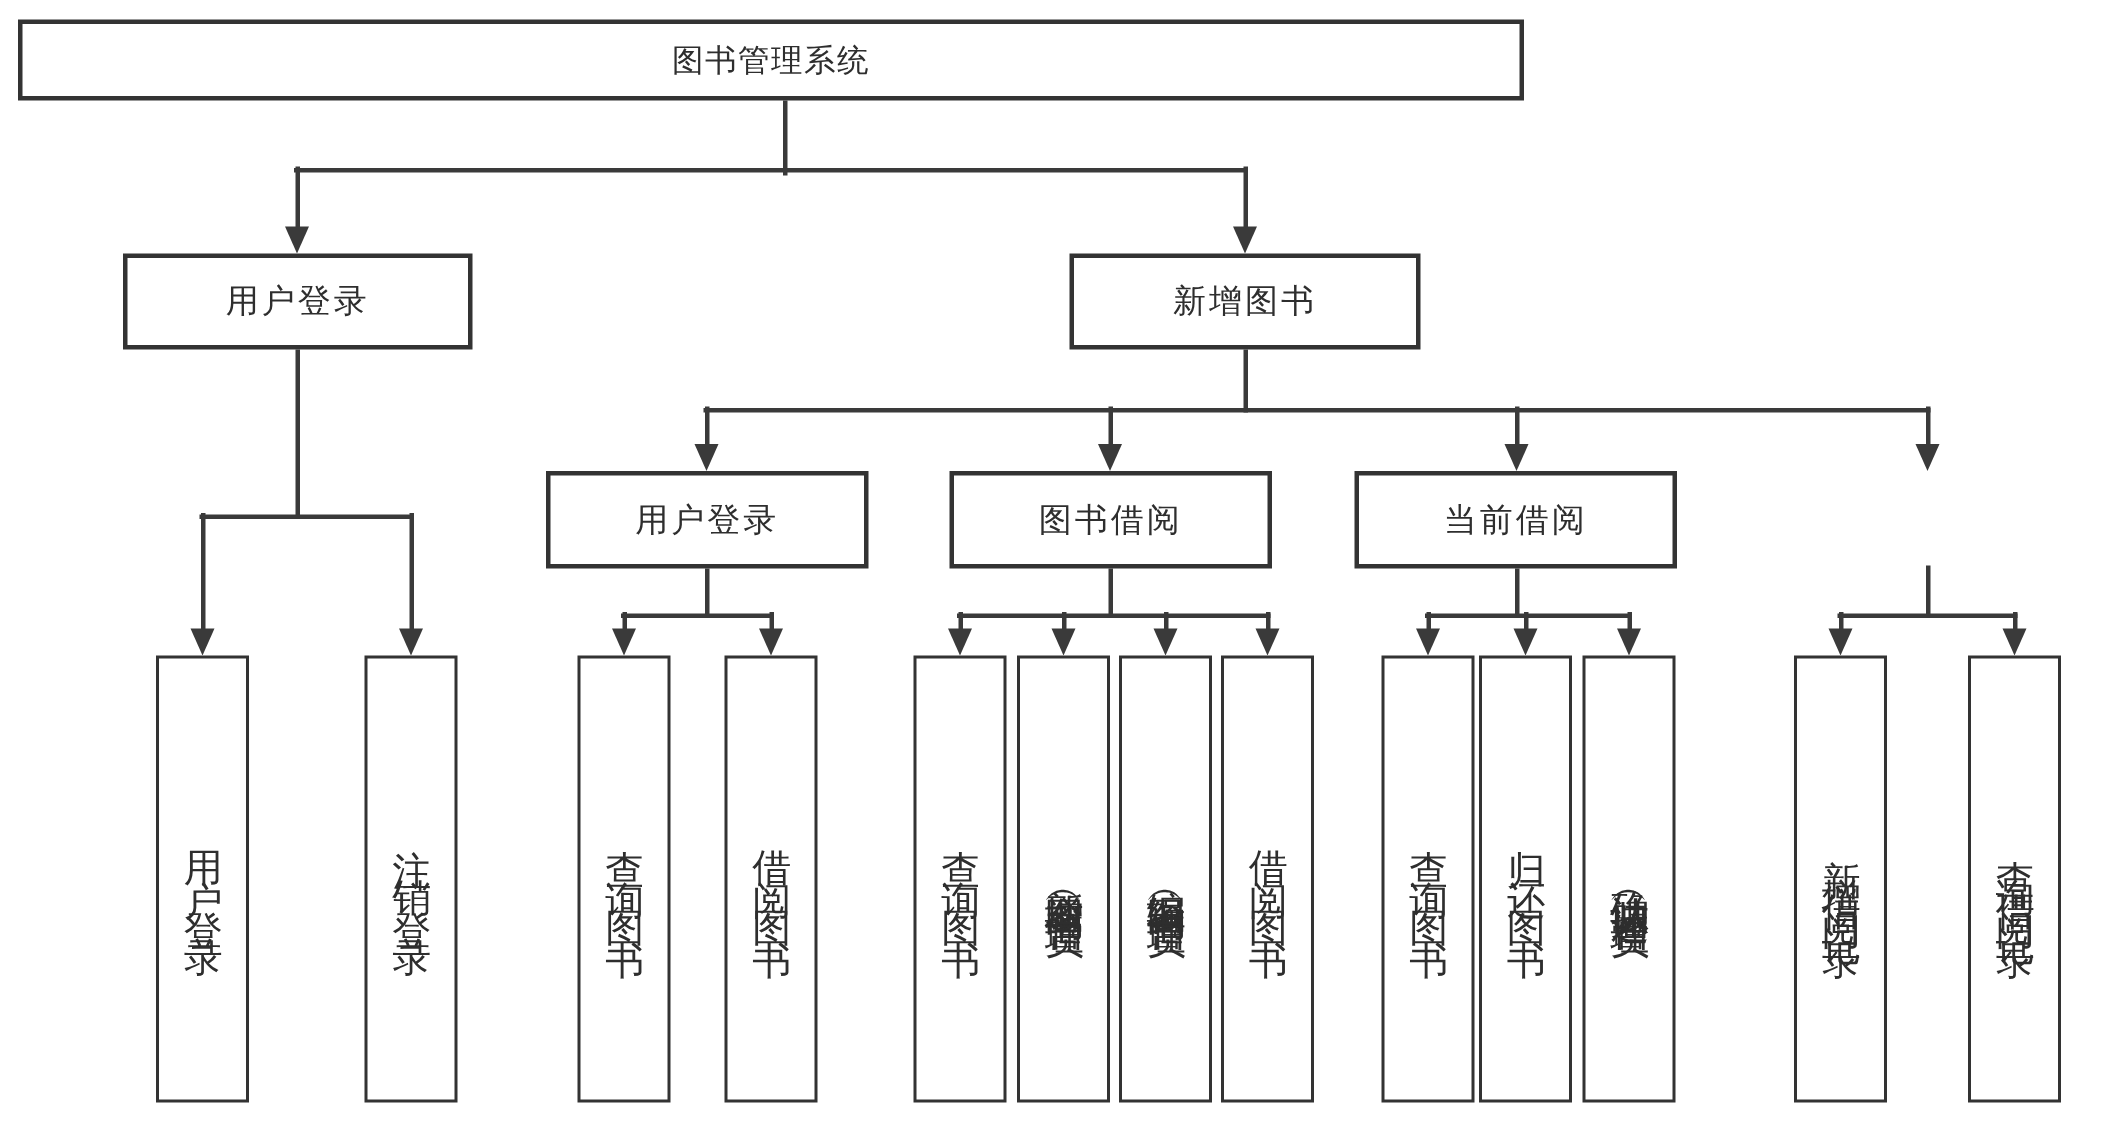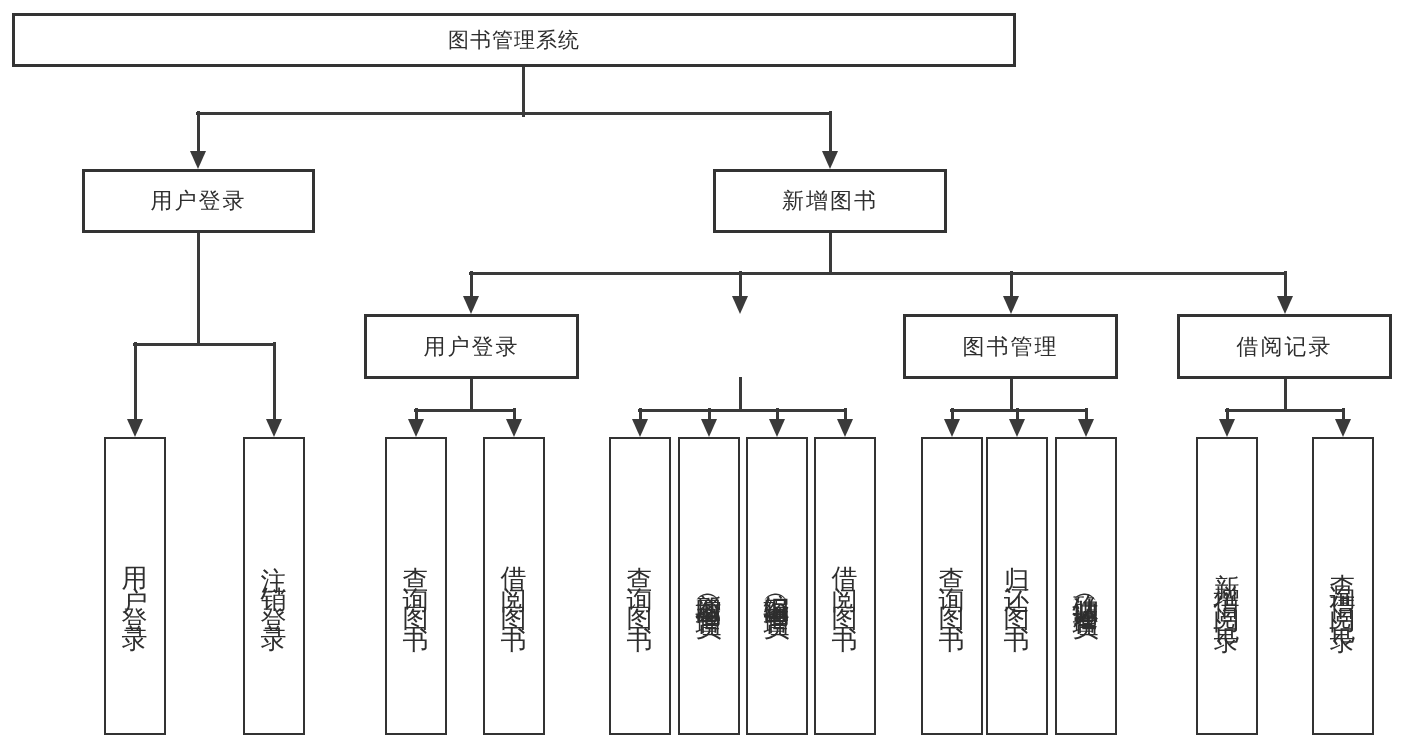--- a/index.html
+++ b/index.html
@@ -94,25 +94,25 @@
     </div>
     <div class="node " style="left: 82px; top: 169px; width: 233px; height: 64px;">
       <span class="label">用户登录</span>
     </div>
     <div class="node " style="left: 713px; top: 169px; width: 234px; height: 64px;">
       <span class="label">新增图书</span>
     </div>
     <div class="node " style="left: 364px; top: 314px; width: 215px; height: 65px;">
       <span class="label">用户登录</span>
     </div>
+    <div class="node " style="left: 633px; top: 314px; width: 215px; height: 65px;">
+      <span class="label">图书借阅</span>
+    </div>
     <div class="node " style="left: 903px; top: 314px; width: 215px; height: 65px;">
-      <span class="label">图书管理</span>
-    </div>
-    <div class="node " style="left: 1177px; top: 314px; width: 215px; height: 65px;">
-      <span class="label">借阅记录</span>
+      <span class="label">当前借阅</span>
     </div>
     <div class="node leaf" style="left: 104px; top: 437px; width: 62px; height: 298px;">
       <span class="label ls-4">用户登录</span>
     </div>
     <div class="node leaf" style="left: 243px; top: 437px; width: 62px; height: 298px;">
       <span class="label ls-4">注销登录</span>
     </div>
     <div class="node leaf" style="left: 385px; top: 437px; width: 62px; height: 298px;">
       <span class="label ls-4">查询图书</span>
     </div>

